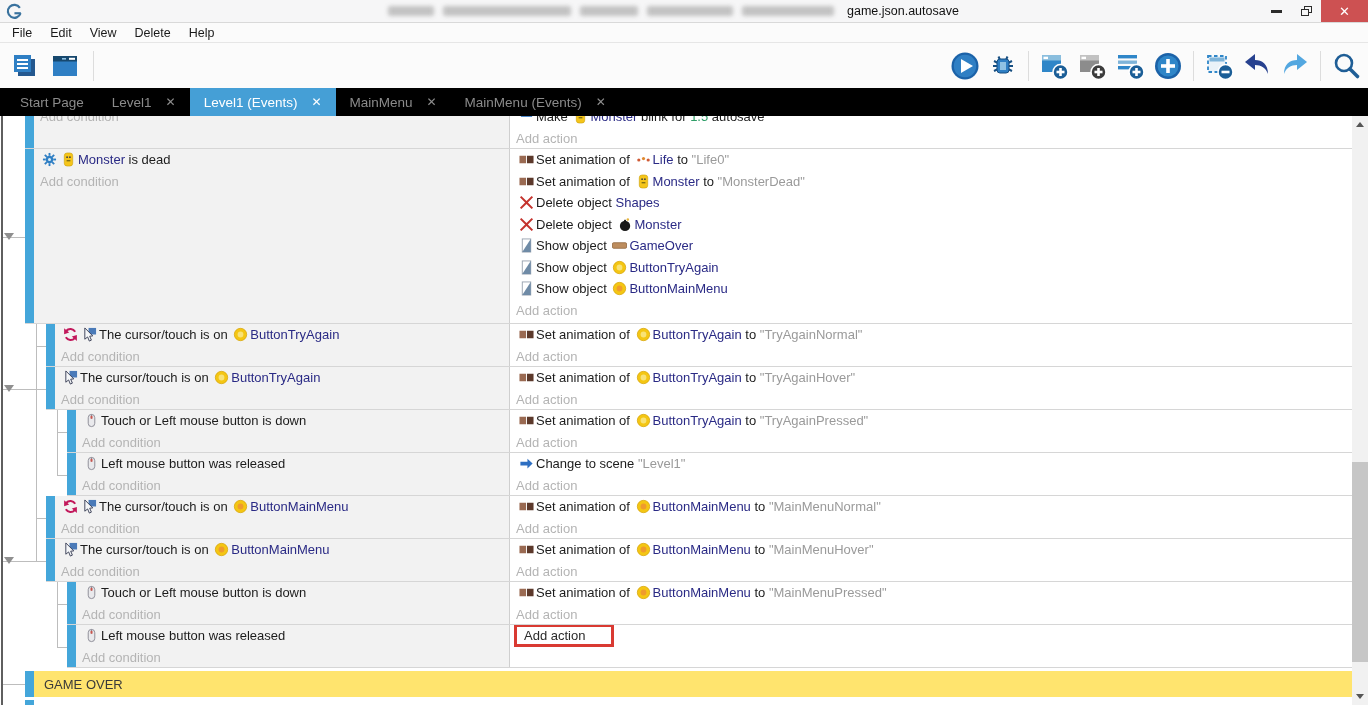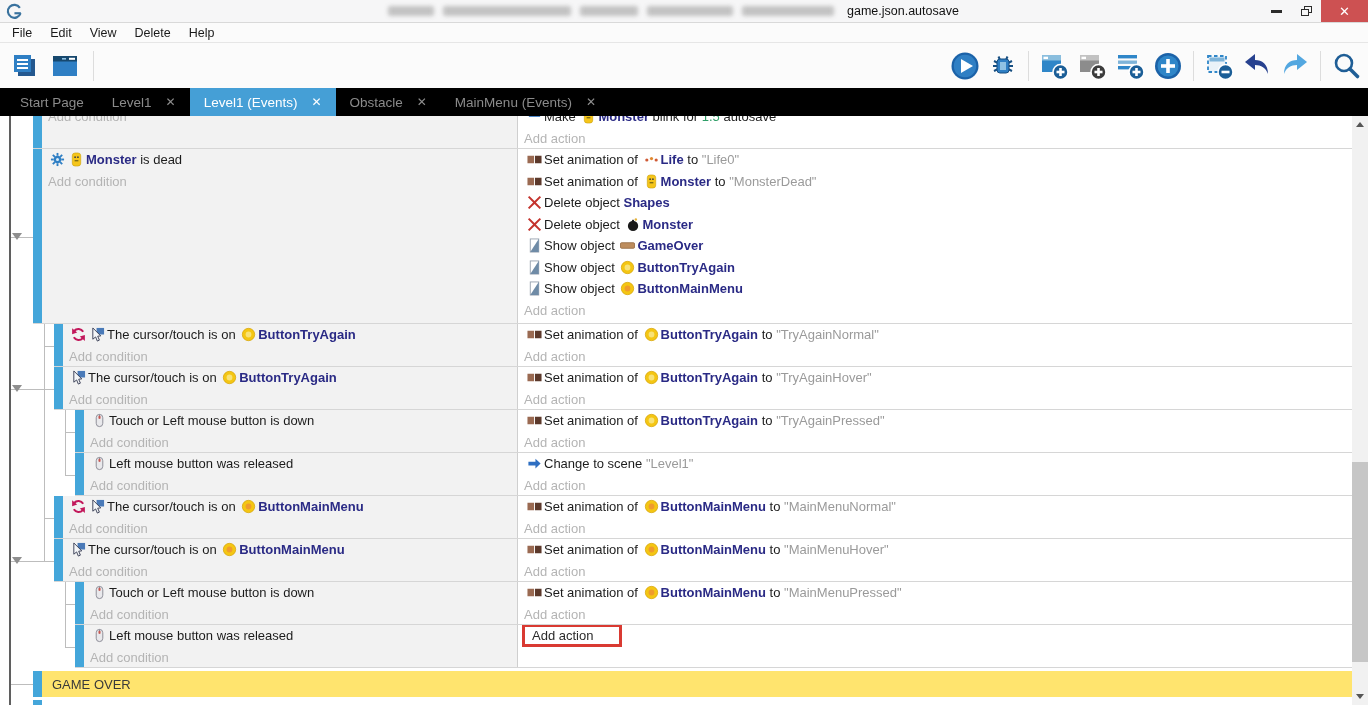--- a/index.html
+++ b/index.html
@@ -29,28 +29,28 @@
   #tbright{position:absolute;right:6px;top:7px;display:flex;gap:6px;align-items:center}
   .tbtn{width:32px;height:32px;display:flex;align-items:center;justify-content:center}
   .tsep{width:1px;height:30px;background:#ddd;margin:0 3px}
   
   #tabs{position:absolute;left:0;top:88px;width:1368px;height:28px;background:#000000;display:flex;align-items:stretch;padding-left:6px}
   .tab{display:flex;align-items:center;padding:0 14px;font-size:13.5px;color:#8b8b8b;white-space:nowrap}
   .tab .x{margin-left:14px;font-size:12px;color:#8f8f8f}
   .tab.active{background:var(--accent);color:#fff}
   .tab.active .x{color:#fff}
   
-  #pane{position:absolute;left:8px;top:116px;width:1352px;height:589px;background:#fff;overflow:hidden}
+  #pane{position:absolute;left:0;top:116px;width:1352px;height:589px;background:#fff;overflow:hidden}
   .bar{position:absolute;width:9px;background:var(--bar)}
   .cell{position:absolute;overflow:hidden}
   .cond{background:#f2f2f2;border-right:1px solid #cfcfcf}
   .act{background:#fff}
   .line{height:21.5px;display:flex;align-items:center;padding-left:6px;font-size:13px;color:#1c1c1c;white-space:pre}
   .line .t{white-space:pre}
-  .obj{font-weight:700;color:var(--obj)}
+  .obj{font-weight:400;color:var(--obj)}
   .str{color:var(--str)}
   .num{color:var(--num)}
   .ph{color:var(--ph)}
   .ic{display:inline-flex;margin:0 2px;flex:none;align-items:center}
   .ic svg{display:block}
   .rowborder{position:absolute;height:1px;background:#d6d6d6}
   .cline{position:absolute;background:#bdbdbd}
   .tri{position:absolute;width:0;height:0;border-left:5.5px solid transparent;border-right:5.5px solid transparent;border-top:7px solid #8f8f8f}
   .edge{position:absolute;left:1px;top:0;width:2px;height:589px;background:#5f5f5f}
   .commentrow{position:absolute;background:var(--comment);color:#3a3a3a;font-size:13px;display:flex;align-items:center;padding-left:10px}
@@ -249,21 +249,21 @@
       </div>
       <div class="tab">
         <span>Level1</span>
         <span class="x">✕</span>
       </div>
       <div class="tab active">
         <span>Level1 (Events)</span>
         <span class="x">✕</span>
       </div>
       <div class="tab">
-        <span>Obstacle</span>
+        <span>MainMenu</span>
         <span class="x">✕</span>
       </div>
       <div class="tab">
         <span>MainMenu (Events)</span>
         <span class="x">✕</span>
       </div>
     </div>
 
   <div id="pane">
       <div class="bar" style="left: 25px; top: 0px; height: 33px;"></div>

